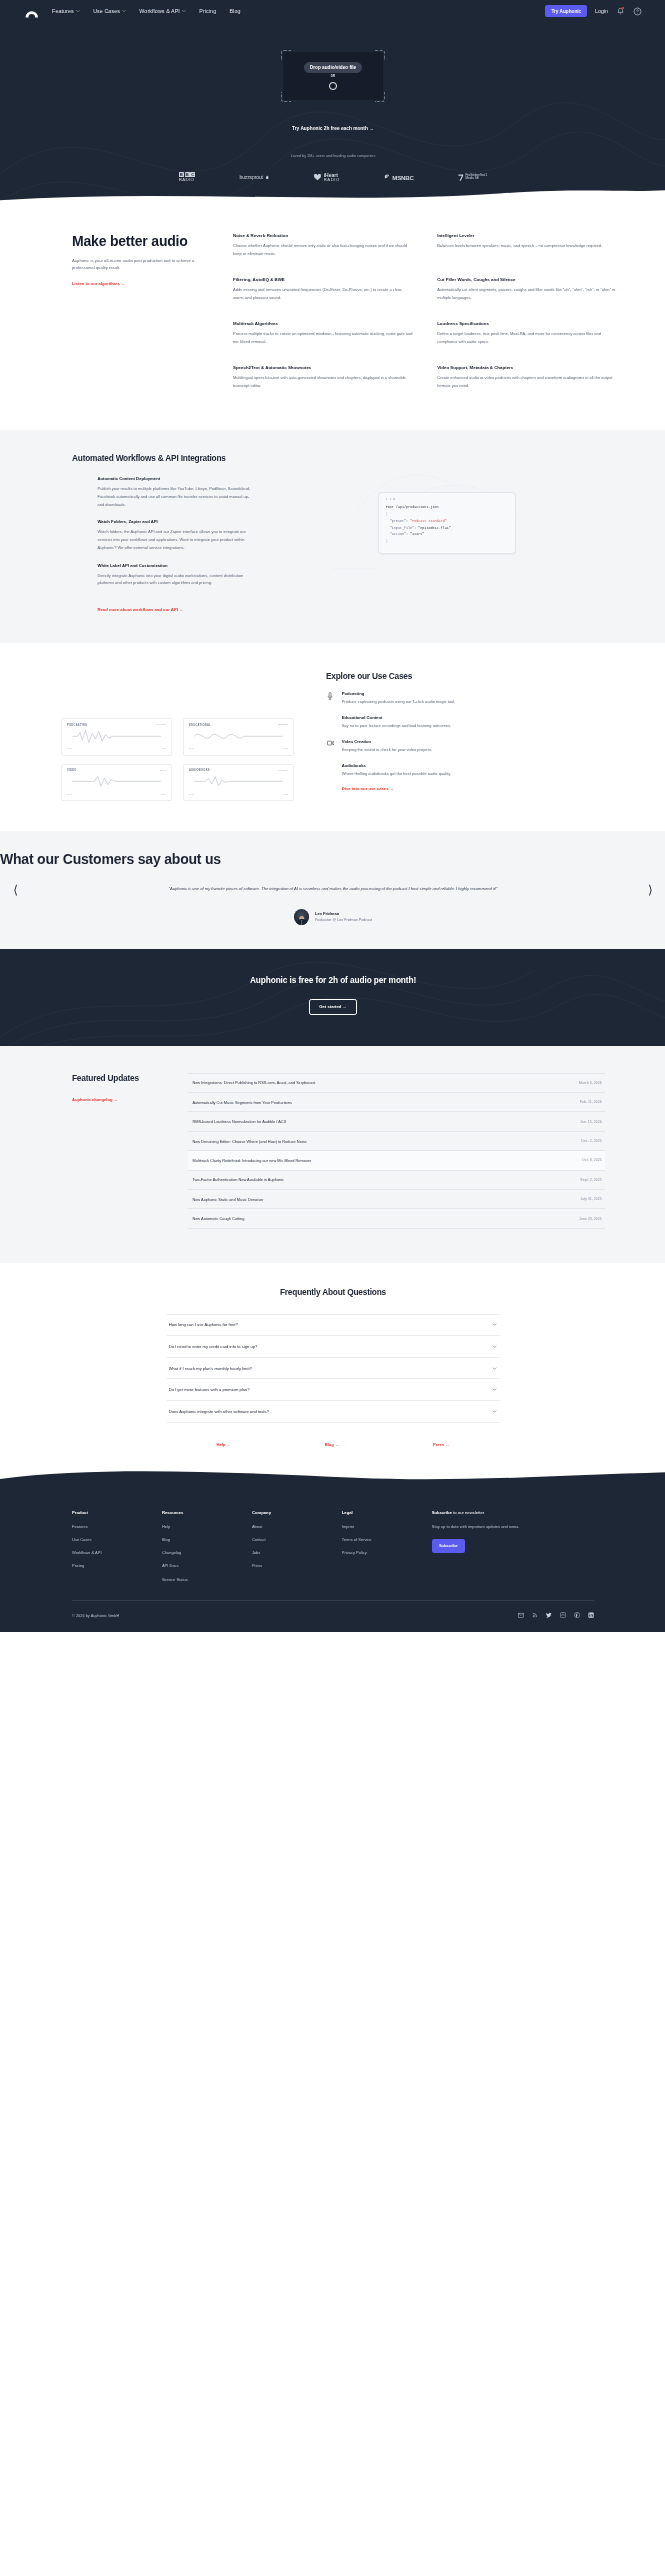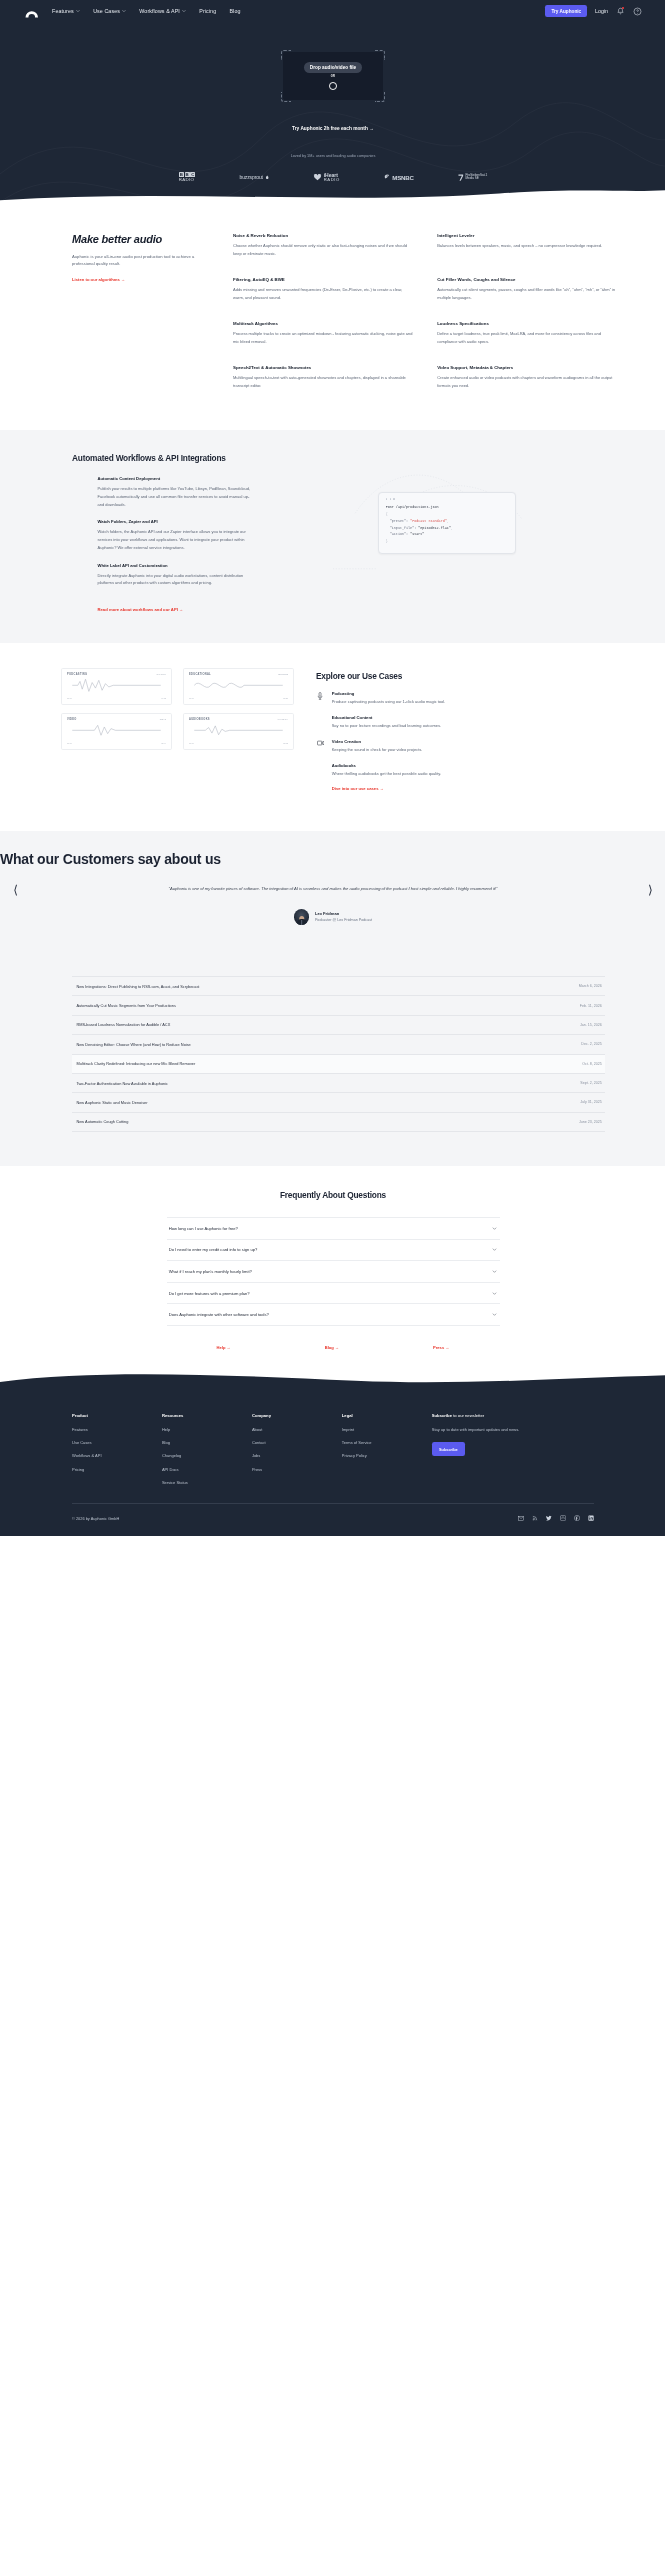--- a/index.html
+++ b/index.html
@@ -152,21 +152,21 @@
 
   
   .sec-white { background:#fff; }
   .features {
     display: flex;
     padding: 31px 49px 40px 72px;
     gap: 33px;
   }
   .features-left { width: 128px; flex: none; }
   .h2 {
-    font-size: 11px; font-weight: 700; letter-spacing: -0.2px; color:#161d2b;font-style:italic;
+    font-size: 14px; font-weight: 700; letter-spacing: -0.2px; color:#161d2b;
   }
   .lead { font-size: 4.2px; color:#5c6575; line-height: 1.85; margin-top: 7.8px; }
   .redlink {
     display:inline-block;
     color:#e8342a; font-weight:700; font-size:4.2px; margin-top:9px; cursor:pointer;
     text-decoration: none;
   }
   .feature-grid {
     flex: 1;
     display: grid;
@@ -213,22 +213,22 @@
   .c-key { color:#6a7181; }
   .c-val { color:#2f3643; }
   .c-punct { color:#b7bcc6; }
   .wf-deco { position:absolute; inset:0; pointer-events:none; }
 
   
   .usecases {
     background:#fff;
     display:flex;
     padding: 24.4px 55px 30px 61px;
-    gap: 22px;
-    align-items: flex-start;
+    gap: 32px;
+    align-items: flex-end;
   }
   .uc-left { width: 233px; flex:none; }
   .uc-grid { display:grid; grid-template-columns: 1fr 1fr; gap: 7.8px 11px; }
   .uc-card { border:0.6px solid #eceef1; border-radius:1.7px; padding:4.4px 5px 5.5px; }
   .uc-card-t { font-size:2.6px; font-weight:700; color:#6d7686; letter-spacing:0.3px; }
   .uc-card-sub { font-size:1.9px; color:#aab1bd; text-align:right; margin-top:-3.3px; }
   .uc-wave { margin-top:2.2px; }
   .uc-foot { font-size:1.9px; color:#b3b9c4; display:flex; justify-content:space-between; margin-top:1.1px;}
   .uc-right { flex:1; padding-top: 3.3px; }
   .uc-h2 { font-size: 8.3px; font-weight: 700; letter-spacing:-0.2px; }
@@ -688,22 +688,37 @@
           <span class="body"></span>
           <span class="tie"></span>
       </div>
       <div>
         <div class="p-name">Lex Fridman</div>
         <div class="p-role">Podcaster @ Lex Fridman Podcast</div>
       </div>
     </div>
   </section>
 
+  <section class="freecta">
+    <svg class="hero-waves" viewBox="0 0 1200 220" preserveAspectRatio="none">
+      <g fill="none" stroke="#39424f" stroke-width="1">
+        <path d="M-20 200 C 160 60, 320 190, 500 80 C 660 -10, 820 170, 990 70 C 1110 0, 1170 120, 1230 90"></path>
+        <path d="M-20 215 C 180 100, 340 210, 520 110 C 680 30, 850 195, 1010 100 C 1120 40, 1180 150, 1230 120"></path>
+        <path d="M-20 175 C 140 40, 300 160, 470 50 C 620 -40, 800 140, 960 40"></path>
+      </g>
+    </svg>
+    <h2>Auphonic is free for 2h of audio per month!</h2>
+    <button class="btn-outline">Get started →</button>
+  </section>
 
   <section class="updates">
+    <div class="up-left">
+      <h2 class="up-h">Featured Updates</h2>
+      <a class="up-link">Auphonic changelog →</a>
+    </div>
     <div class="up-list">
       <div class="up-row">
           <span class="up-title">New Integrations: Direct Publishing to RSS.com, Acast, and Scrybecast</span>
           <span class="up-date">March 6, 2026</span>
         </div>
       <div class="up-row">
           <span class="up-title">Automatically Cut Music Segments from Your Productions</span>
           <span class="up-date">Feb. 11, 2026</span>
         </div>
       <div class="up-row">

